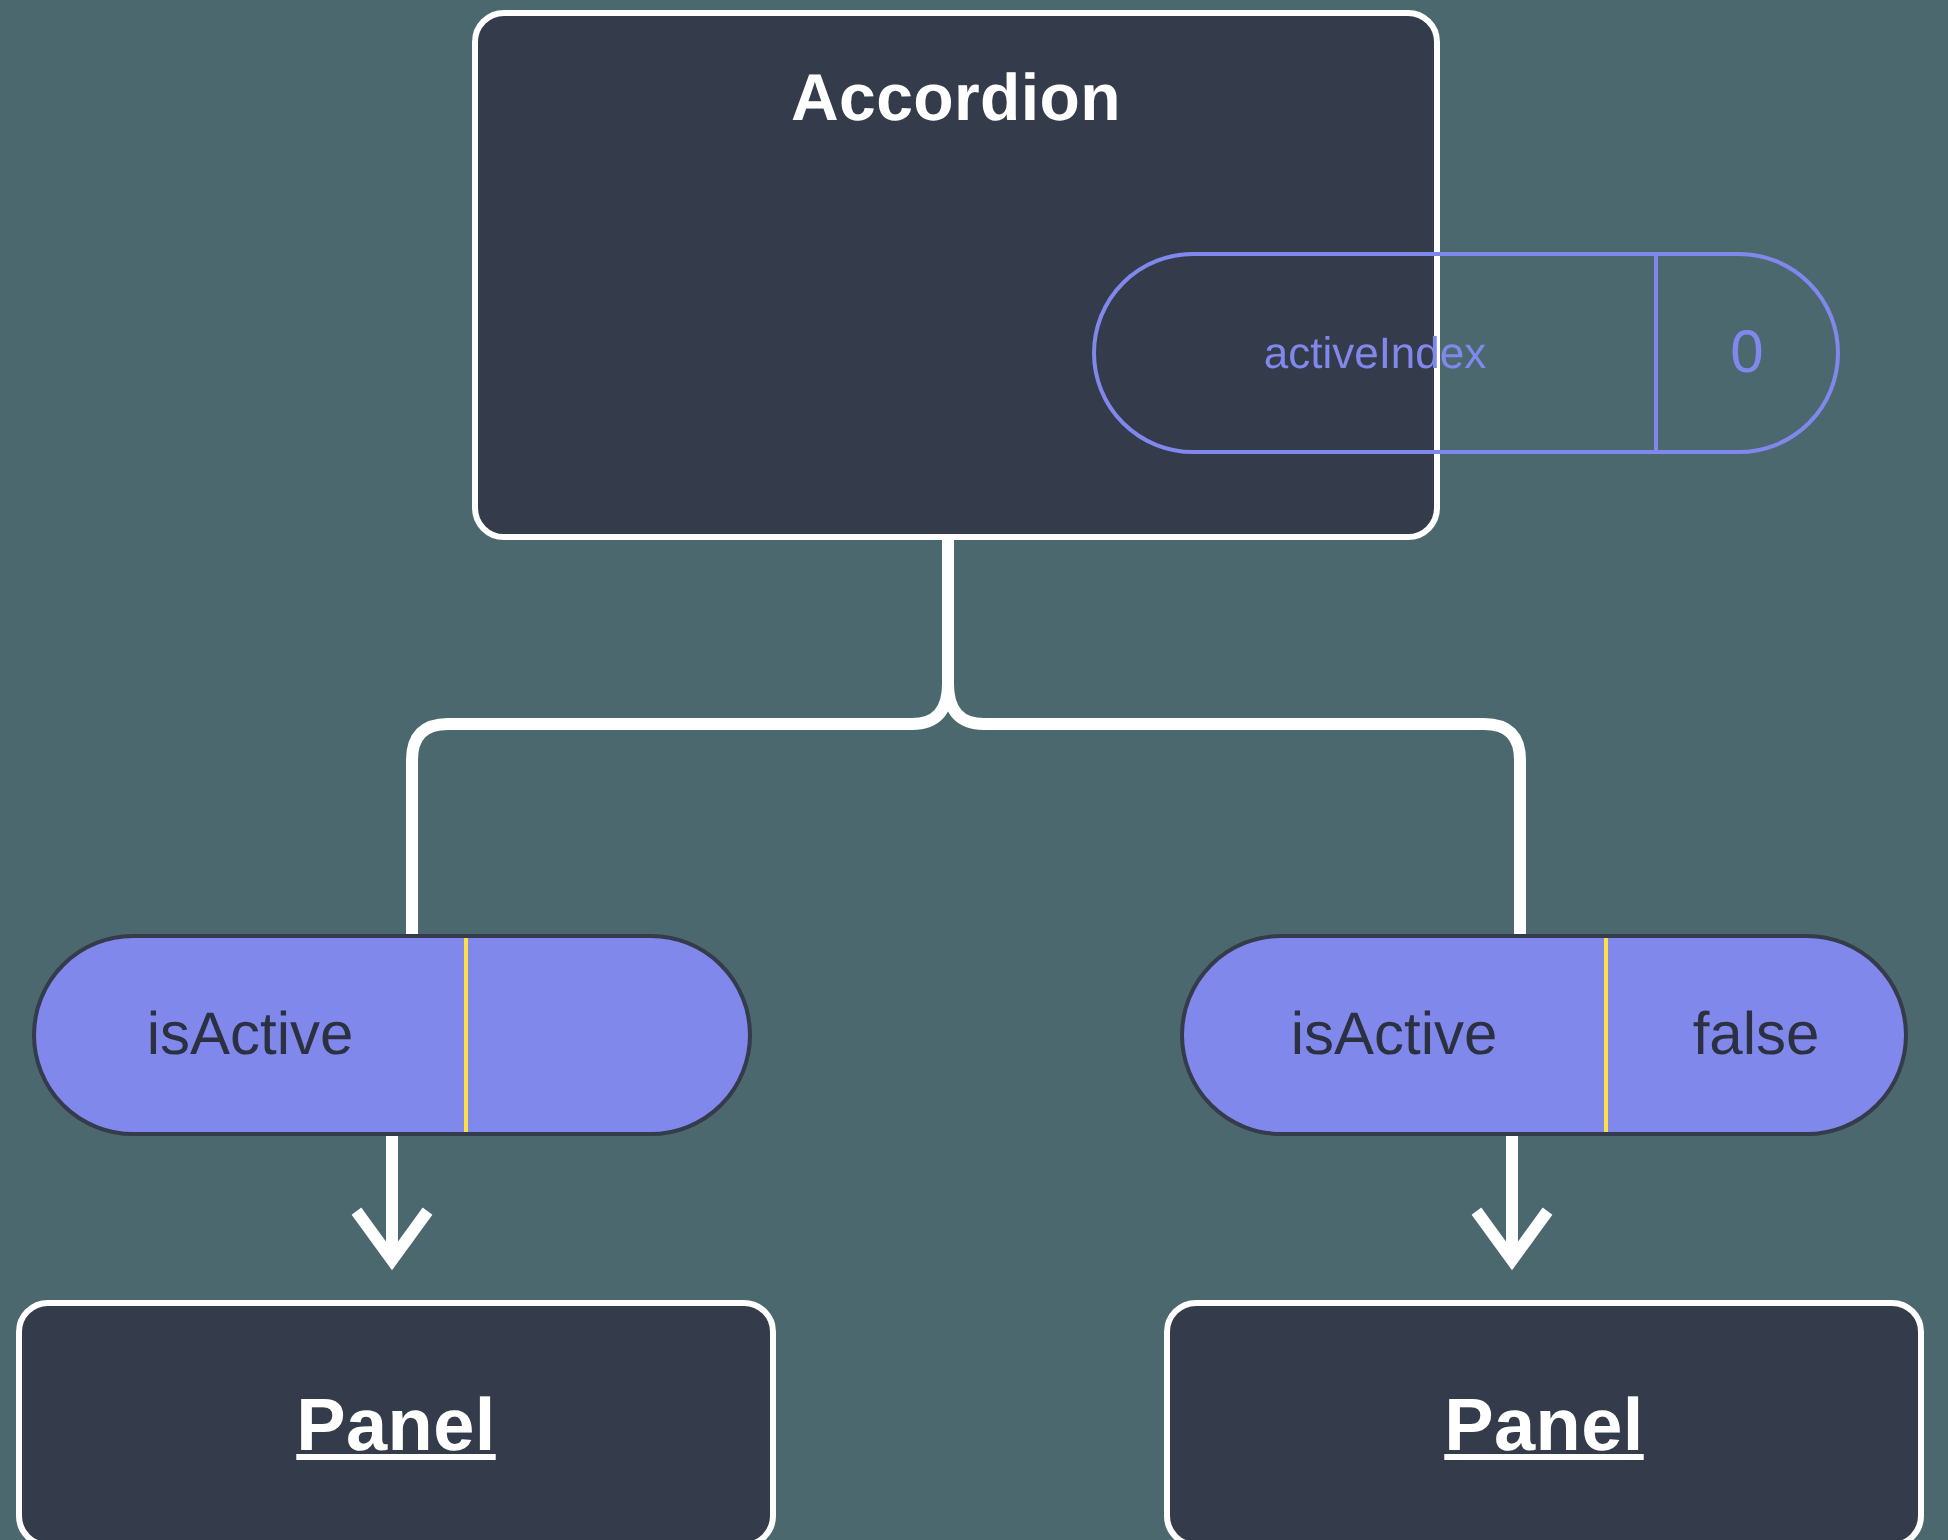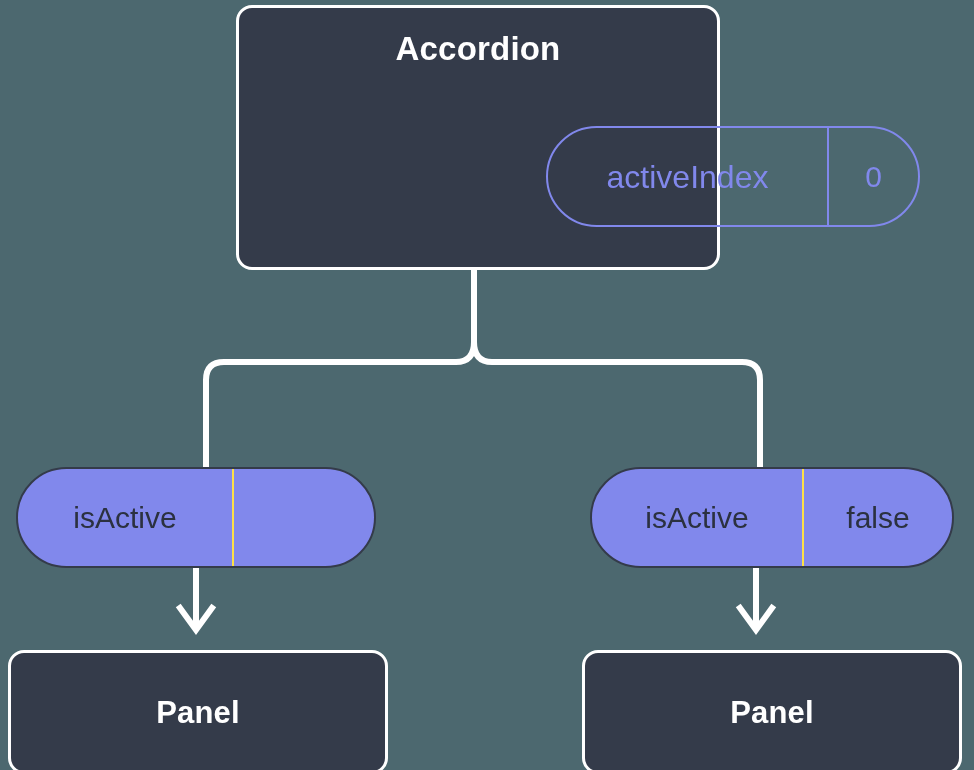--- a/index.html
+++ b/index.html
@@ -67,22 +67,23 @@
     top: 650px;
     width: 380px;
     height: 124px;
     justify-content: center;
     padding-top: 0;
   }
   #node-panel-left  { left: 8px; }
   #node-panel-right { left: 582px; }
 
   .panel-node .node-title {
-    font-size: 31px;
+    font-size: 37px;
     font-weight: 600;
+    text-decoration: underline;
   }
 
   
   .badge {
     position: absolute;
     box-sizing: border-box;
     display: flex;
     align-items: stretch;
     border-radius: 999px;
     overflow: hidden;
@@ -101,21 +102,21 @@
     left: 307px;
     top: 118px;
     width: 374px;
     height: 101px;
     border: 2px solid #8188ec;
     background: transparent;
   }
   #badge-active-index .badge-key {
     width: 279px;
     color: #8188ec;
-    font-size: 32px;
+    font-size: 22px;
     border-right: 2px solid #8188ec;
   }
   #badge-active-index .badge-value {
     flex: 1;
     color: #8188ec;
     font-size: 30px;
   }
 
   
   .badge-filled {

